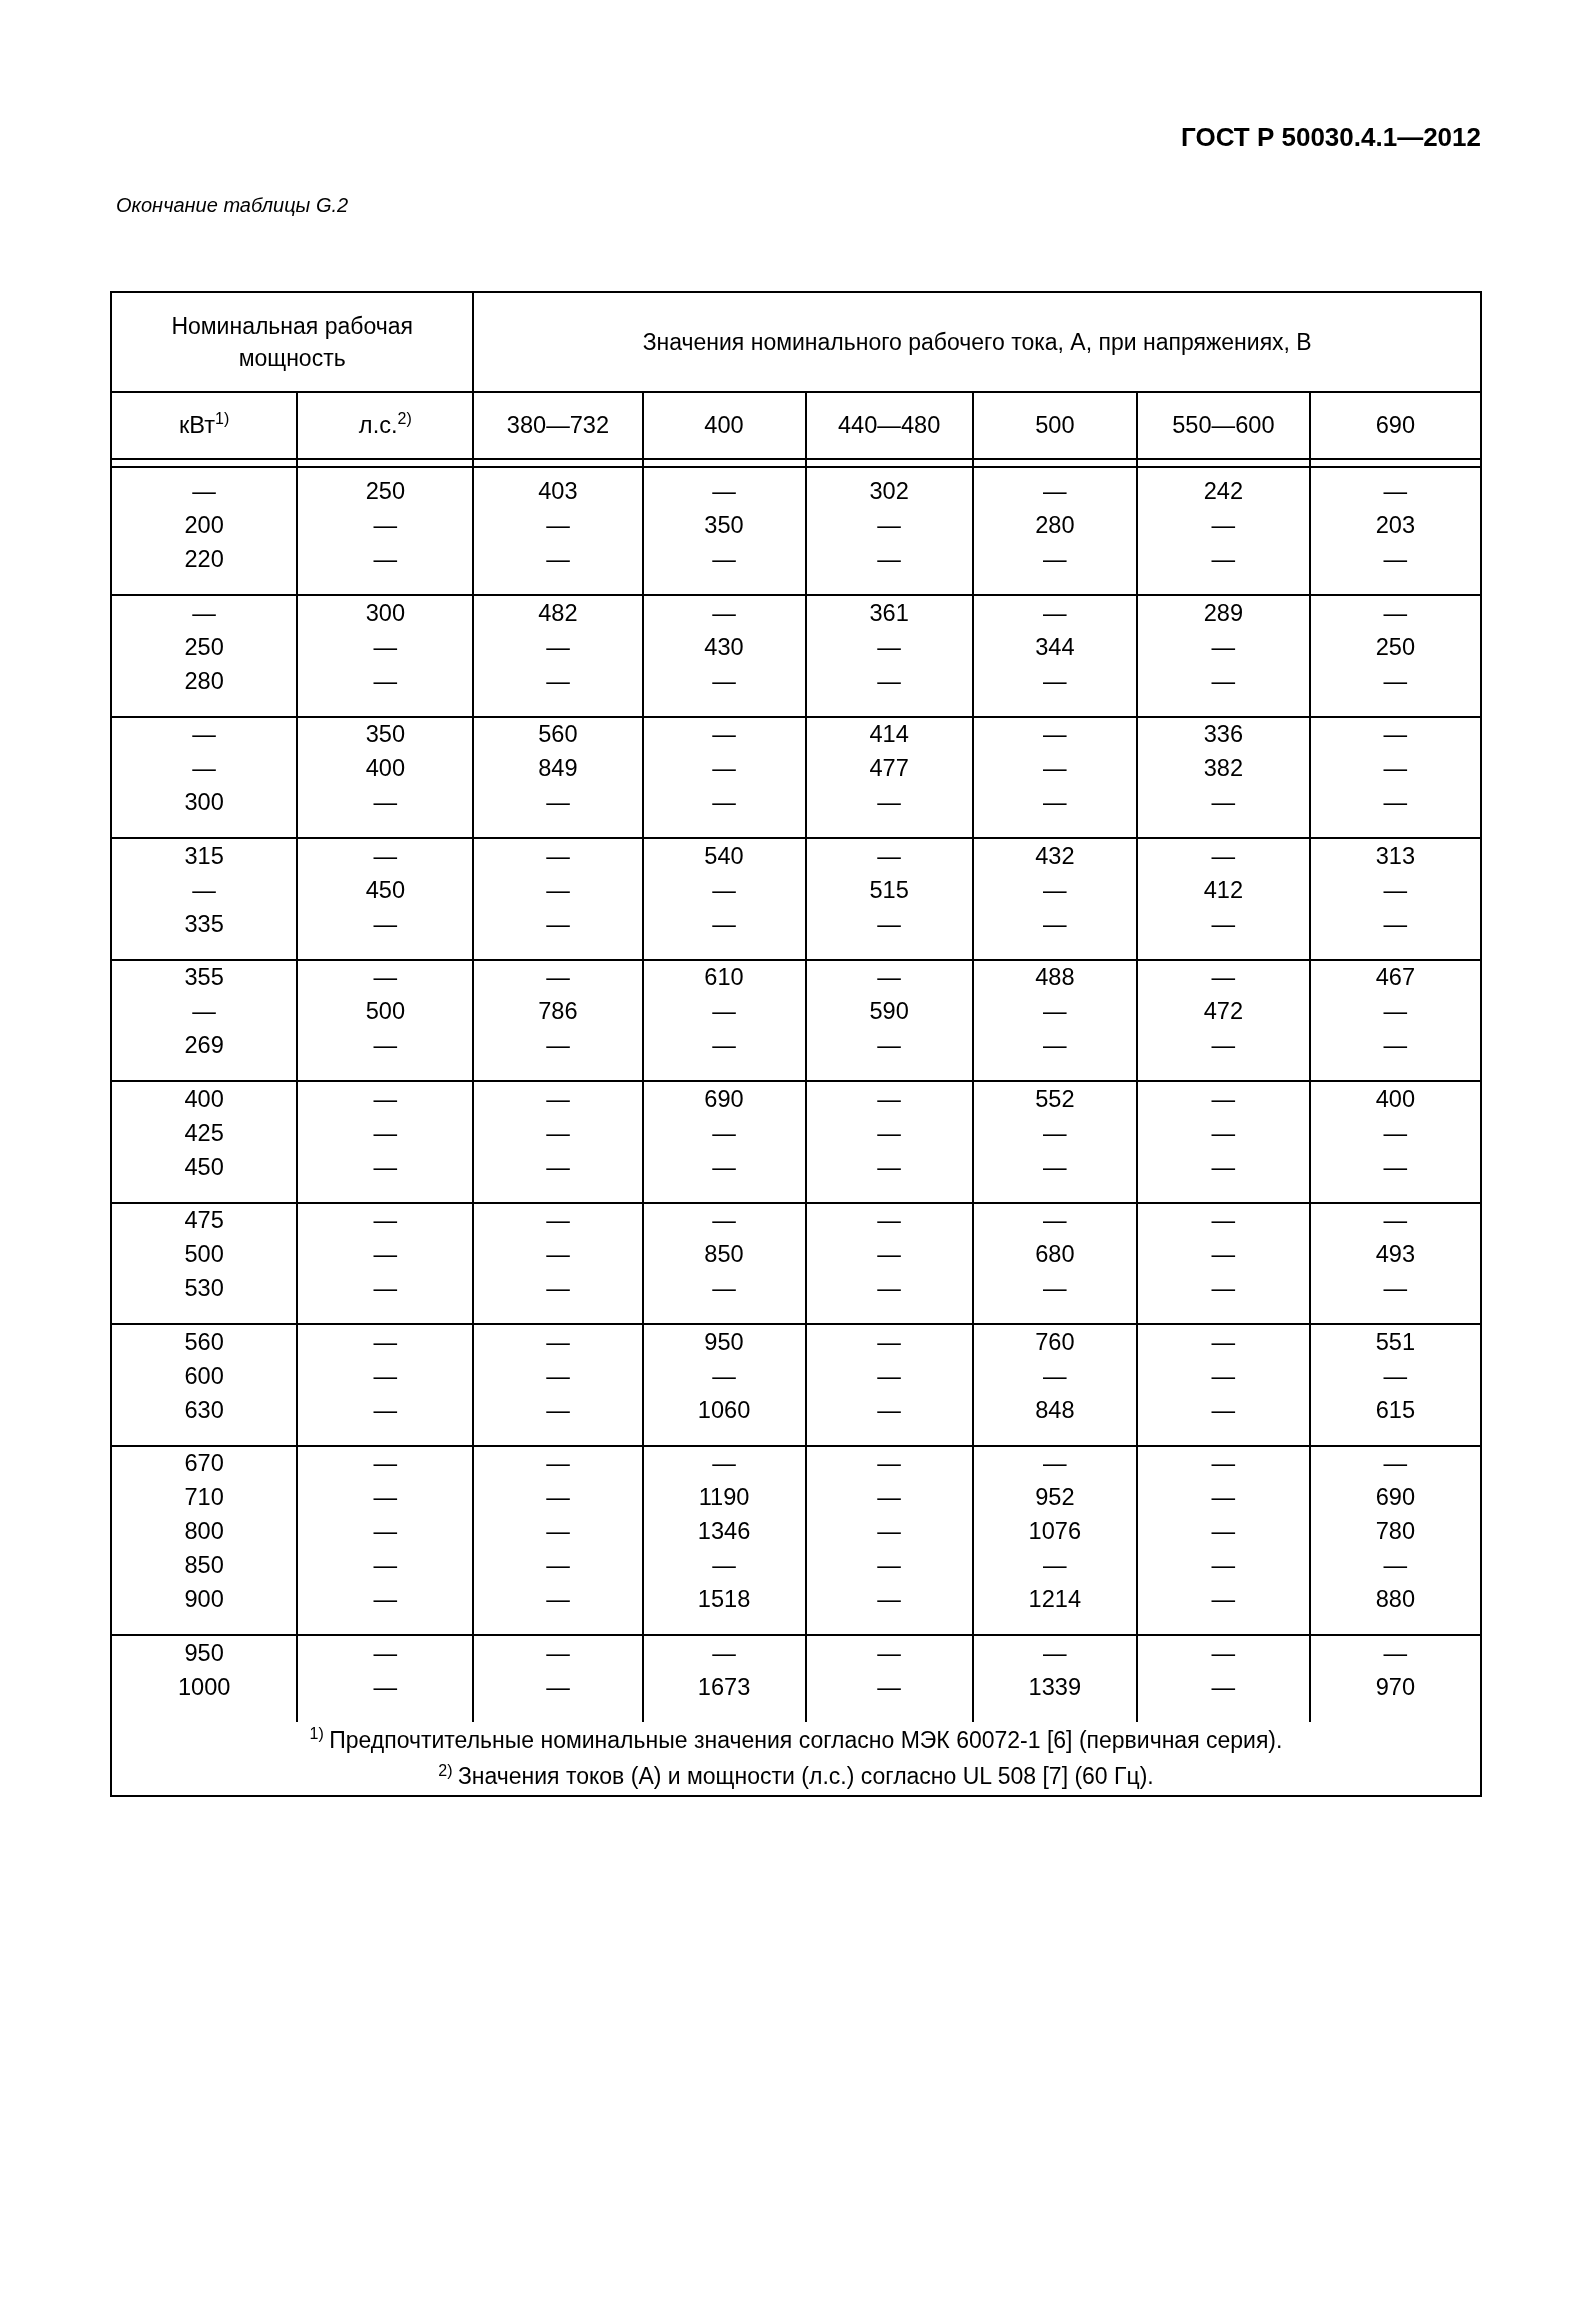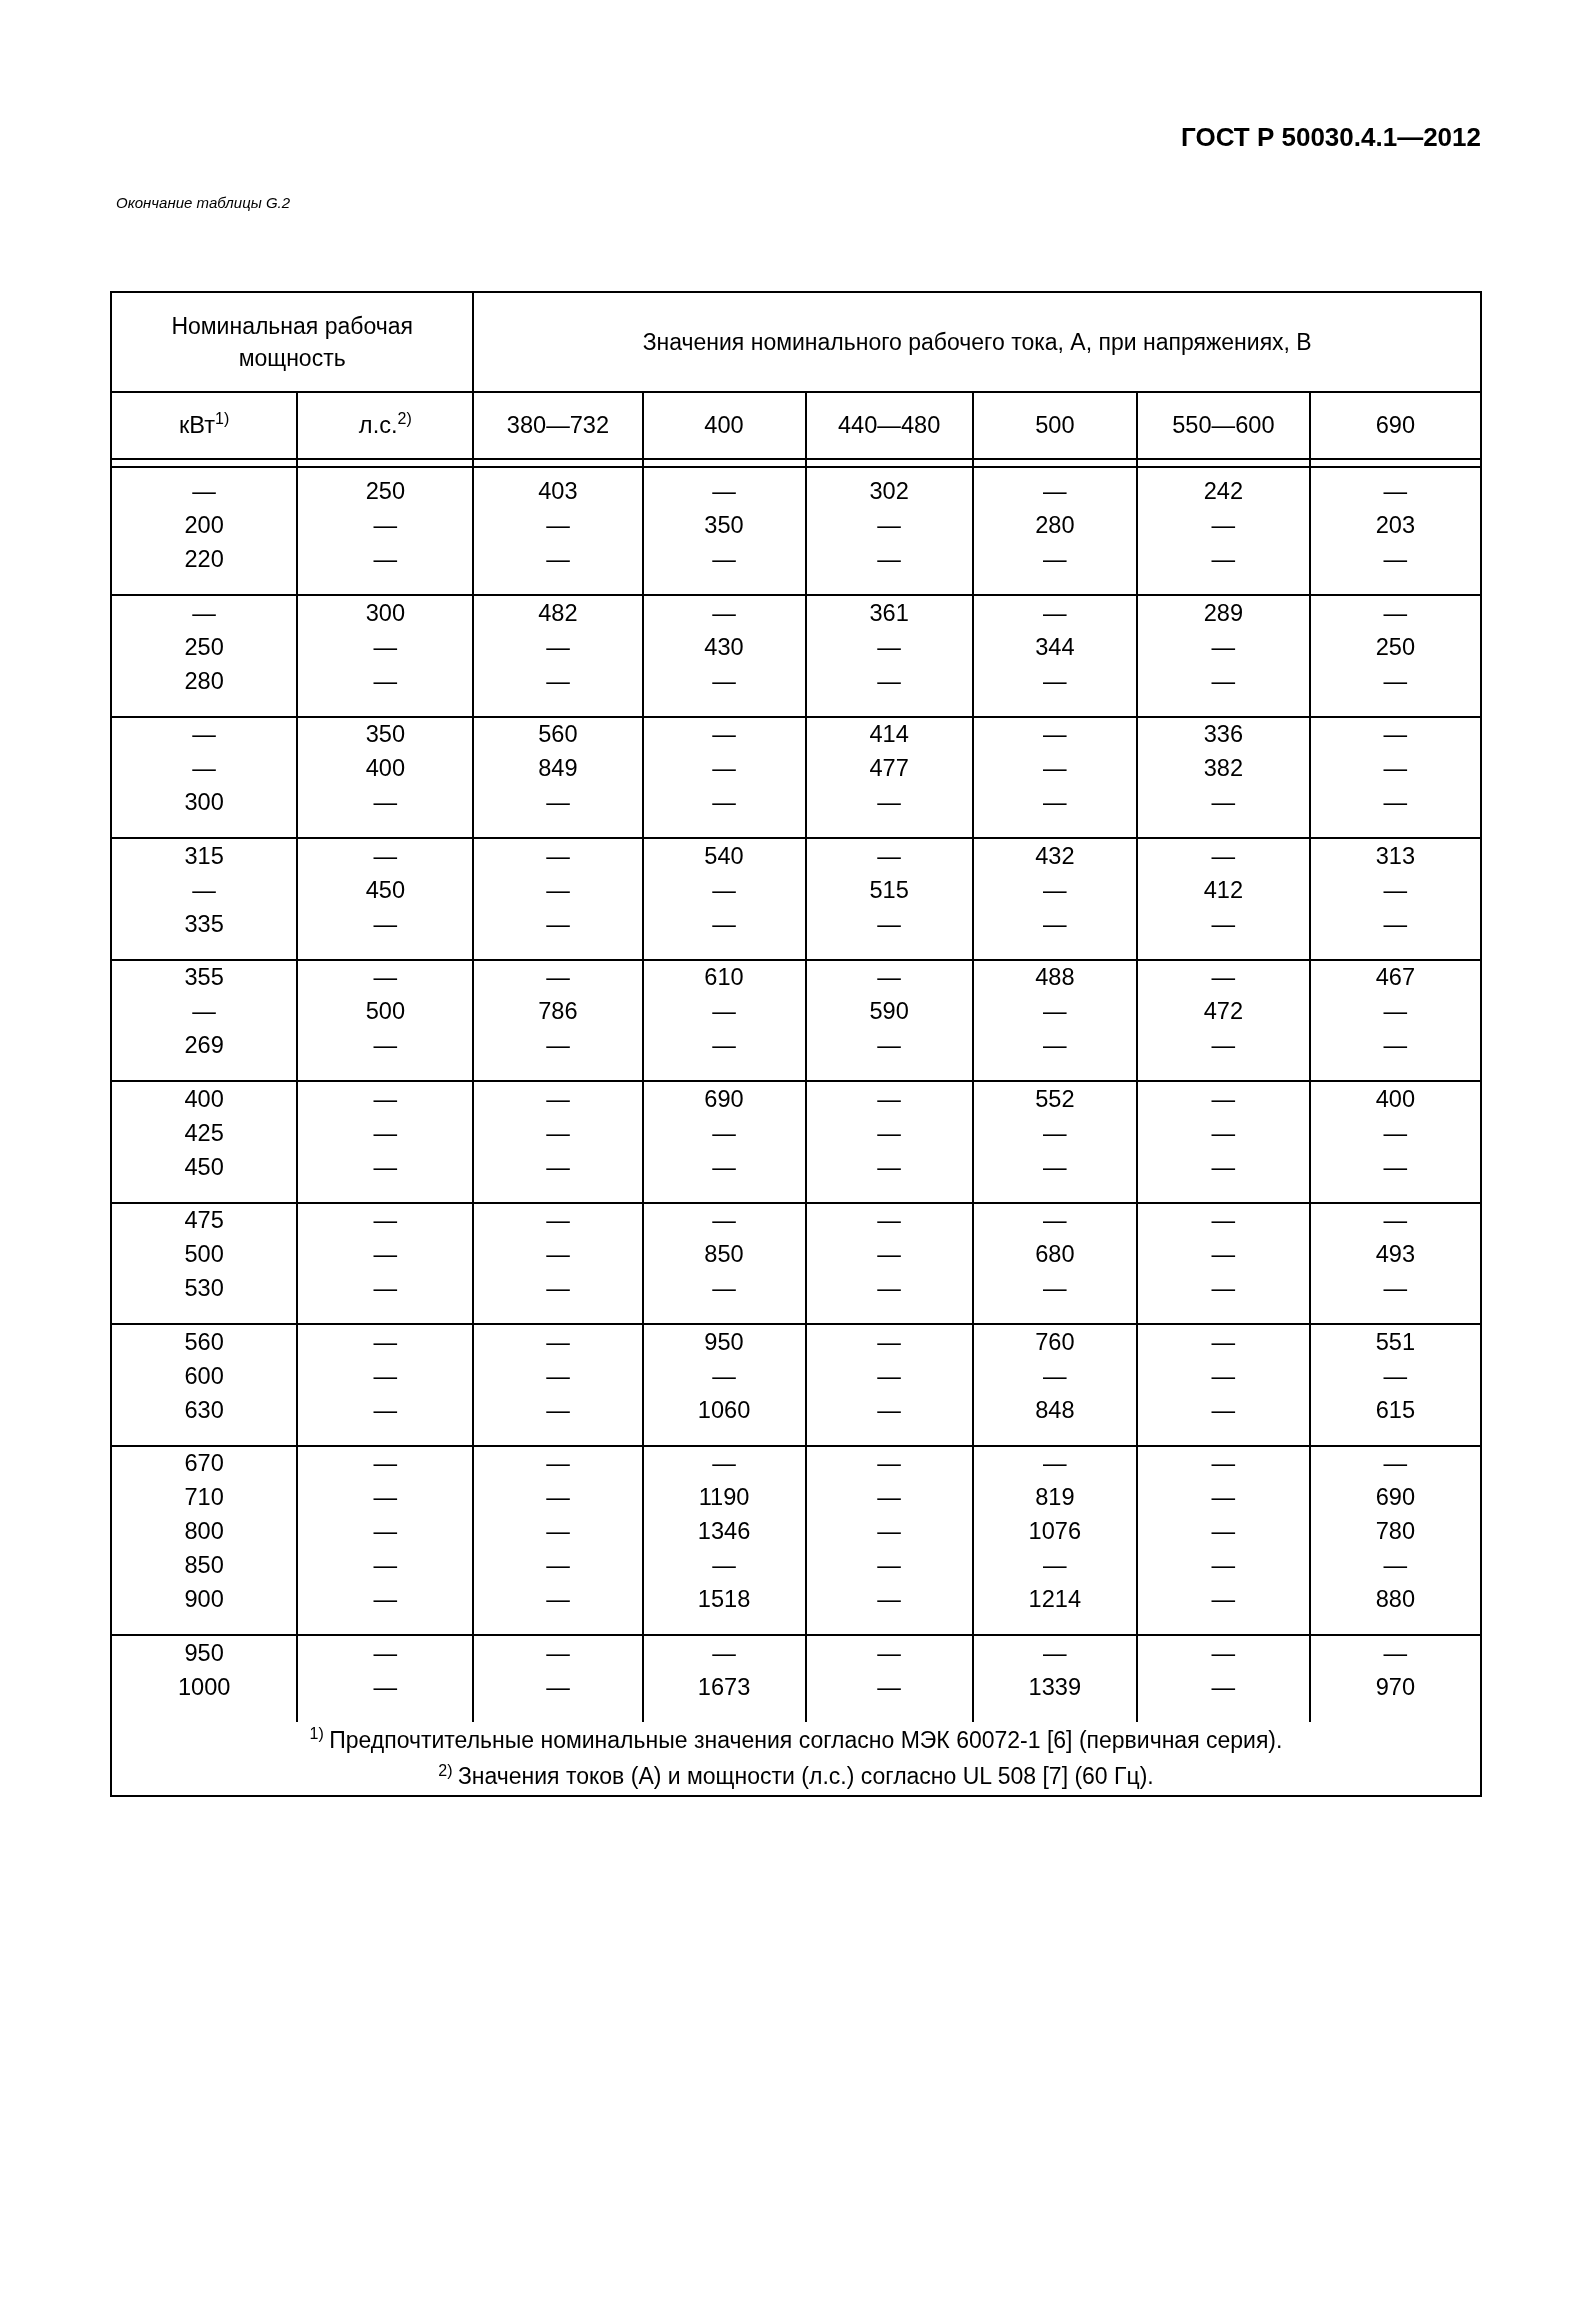--- a/index.html
+++ b/index.html
@@ -21,21 +21,21 @@
     top: 122px;
     right: 110px;
     font-size: 26px;
     font-weight: bold;
     letter-spacing: 0px;
   }
   .table-caption {
     position: absolute;
     top: 194px;
     left: 116px;
-    font-size: 15px;
+    font-size: 20px;
     font-style: italic;
   }
   .table-wrap {
     position: absolute;
     top: 251px;
     left: 110px;
     width: 1372px;
   }
   table.ratings {
     border-collapse: collapse;
@@ -417,21 +417,21 @@
             <td>—</td>
             <td>—</td>
             <td>—</td>
           </tr>
           <tr>
             <td>710</td>
             <td>—</td>
             <td>—</td>
             <td>1190</td>
             <td>—</td>
-            <td>819</td>
+            <td>952</td>
             <td>—</td>
             <td>690</td>
           </tr>
           <tr>
             <td>800</td>
             <td>—</td>
             <td>—</td>
             <td>1346</td>
             <td>—</td>
             <td>1076</td>

